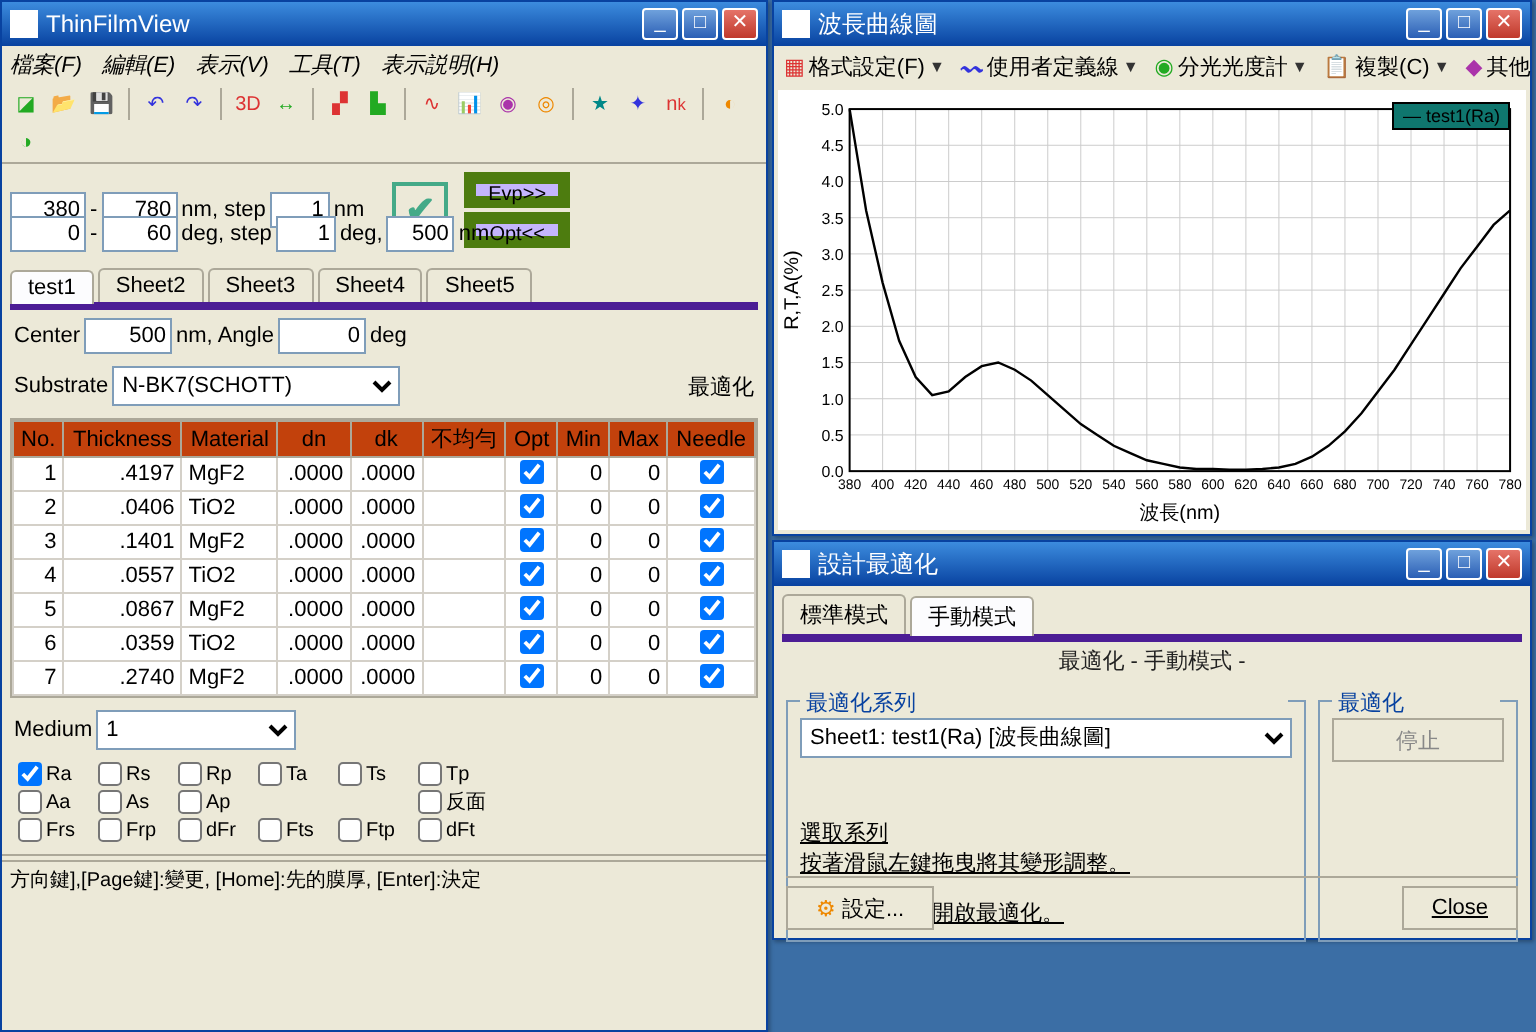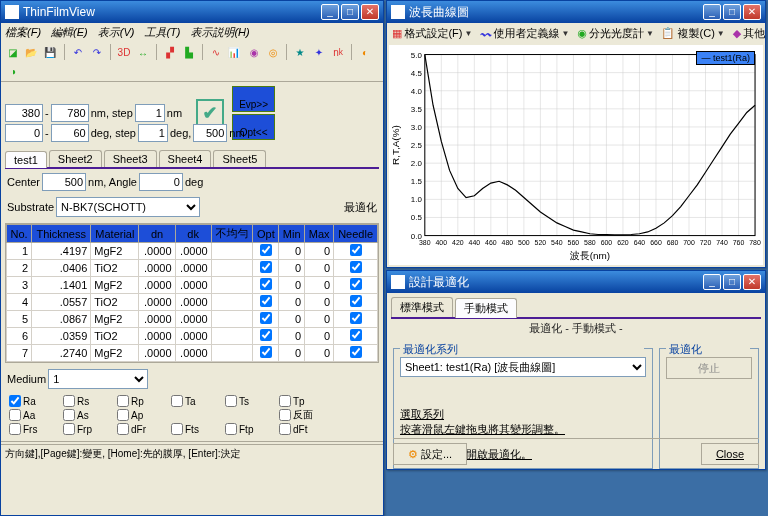--- a/index.html
+++ b/index.html
@@ -19,47 +19,47 @@
 .tbtn { width: 16px; height: 16px; border: 1px solid transparent; display: inline-flex; align-items: center; justify-content: center; font-size: 10px; }
 .sep { width: 1px; height: 16px; background: #aca899; margin: 0 2px; }
 
 
 .inputs { padding: 4px; display: flex; flex-direction: column; gap: 2px; }
 .row { display: flex; align-items: center; gap: 2px; }
 input.txt { border: 1px solid #7f9db9; height: 18px; padding: 0 2px; font-size: 11px; text-align: right; background: white; }
 input.spin { width: 30px; }
 select { border: 1px solid #7f9db9; height: 20px; font-size: 11px; background: white; }
 .checklg { width: 28px; height: 28px; border: 2px solid #4a8; display: flex; align-items: center; justify-content: center; color: #4a8; font-size: 18px; font-weight: bold; }
-button.small { border: 1px solid #4d7c0f; background: #1d4ed8; font-size: 10px; height: 18px; padding: 12px 6px; }
-
-.tabs { display: flex; border-bottom: 2px solid #4c1d95; margin: 4px 4px 0 4px; }
+button.small { border: 6px solid #4d7c0f; background: #c4b5fd; font-size: 10px; height: 18px; padding: 0 6px; }
+
+.tabs { display: flex; border-bottom: 4px solid #4c1d95; margin: 4px 4px 0 4px; }
 .tab { border: 1px solid #aca899; border-bottom: none; background: #ece9d8; padding: 2px 8px; font-size: 11px; margin-right: 2px; border-radius: 3px 3px 0 0; }
 .tab.active { background: #fcfcfe; position: relative; top: 1px; }
 
 .table { margin: 4px; border: 1px solid #aca899; background: white; }
 .table table { border-collapse: collapse; width: 100%; font-size: 11px; }
-.table th { background: #1d4ed8; border: 1px solid #aca899; padding: 1px 3px; font-weight: normal; height: 18px; }
+.table th { background: #c2410c; border: 1px solid #aca899; padding: 1px 3px; font-weight: normal; height: 18px; }
 .table td { border: 1px solid #d4d0c8; padding: 0 3px; height: 17px; text-align: right; }
 .table td.l { text-align: left; }
 .table td.c { text-align: center; }
 input[type=checkbox] { width: 12px; height: 12px; }
 
 .checks { padding: 4px 8px; display: flex; flex-direction: column; gap: 1px; font-size: 10px; }
-.chkrow { display: flex; gap: 14px; }
+.chkrow { display: flex; }
 .chk { display: flex; align-items: center; gap: 2px; width: 40px; }
 
 .status { border-top: 1px solid #aca899; padding: 2px 4px; font-size: 10px; }
 
 
 .chart-area { background: white; margin: 2px; height: 220px; position: relative; }
 .chart-toolbar { padding: 2px; display: flex; gap: 2px; align-items: center; flex-wrap: nowrap; font-size: 11px; white-space: nowrap; }
 .chart-toolbar .item { display: flex; align-items: center; gap: 2px; padding: 0 3px; }
 .dd { font-size: 8px; color: #333; }
 svg.plot { width: 100%; height: 100%; }
-.legend { position: absolute; right: 8px; top: 6px; border: 1px solid #000; background: #3b82f6; padding: 1px 4px; font-size: 9px; }
+.legend { position: absolute; right: 8px; top: 6px; border: 1px solid #000; background: #0f766e; padding: 1px 4px; font-size: 9px; }
 
 
 .opt-tabs { display: flex; margin: 4px; }
 .opt-body { padding: 6px; text-decoration: underline; }
 .fieldset { border: 1px solid #7f9db9; padding: 8px 6px 6px 6px; margin: 4px 0; position: relative; }
 .fieldset .legend { position: static; border: none; background: #ece9d8; color: #0842a0; padding: 0 3px; position: absolute; top: -7px; left: 6px; font-size: 11px; }
 .opt-bottom { position: absolute; bottom: 4px; left: 6px; right: 6px; display: flex; justify-content: space-between; border-top: 1px solid #aca899; padding-top: 4px; }
 button.std { border: 1px solid #aca899; background: #ece9d8; padding: 2px 14px; height: 22px; font-size: 11px; }
 
 

